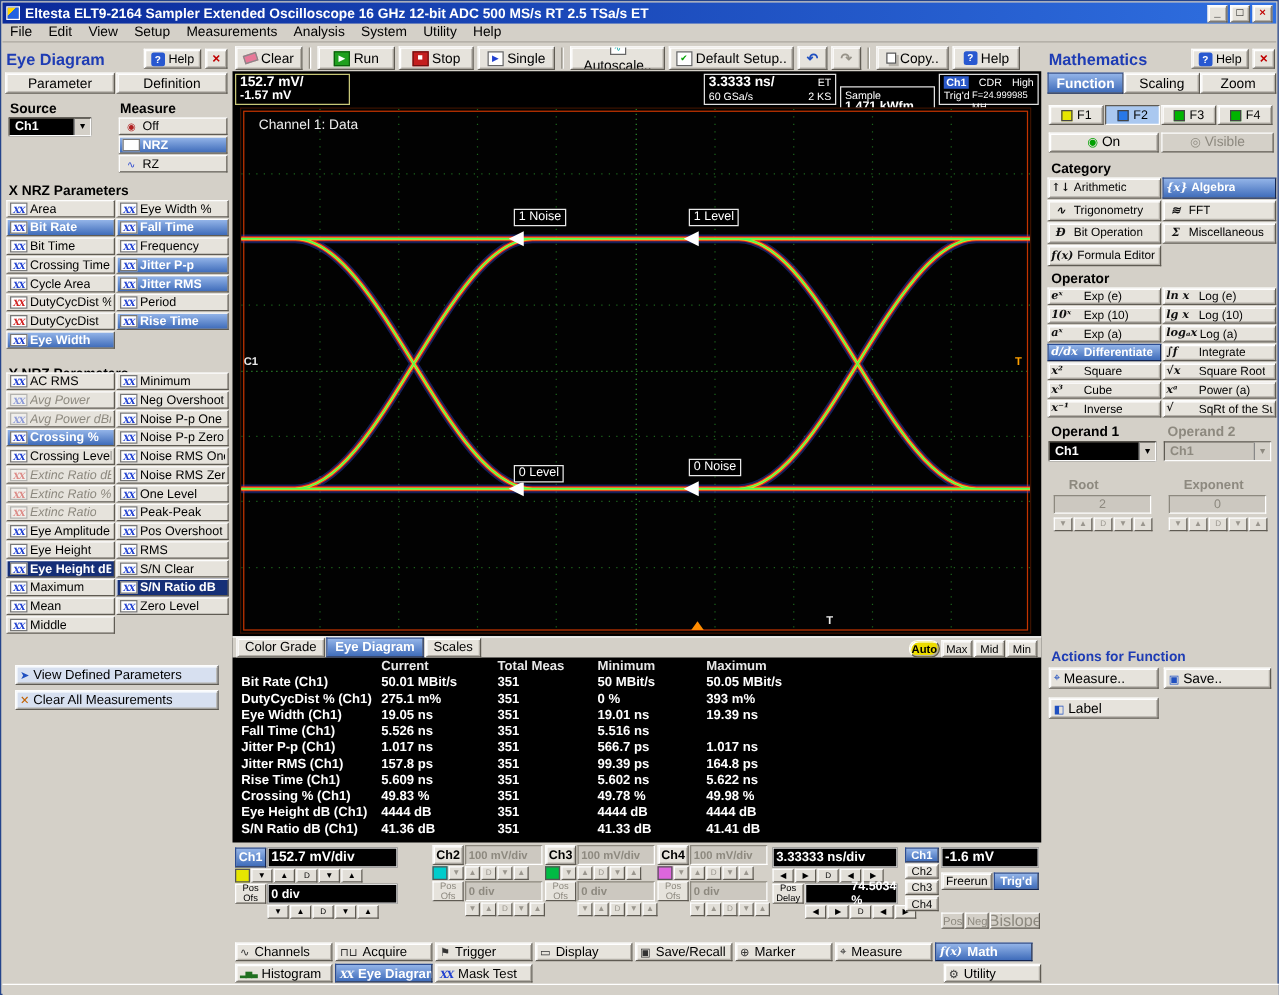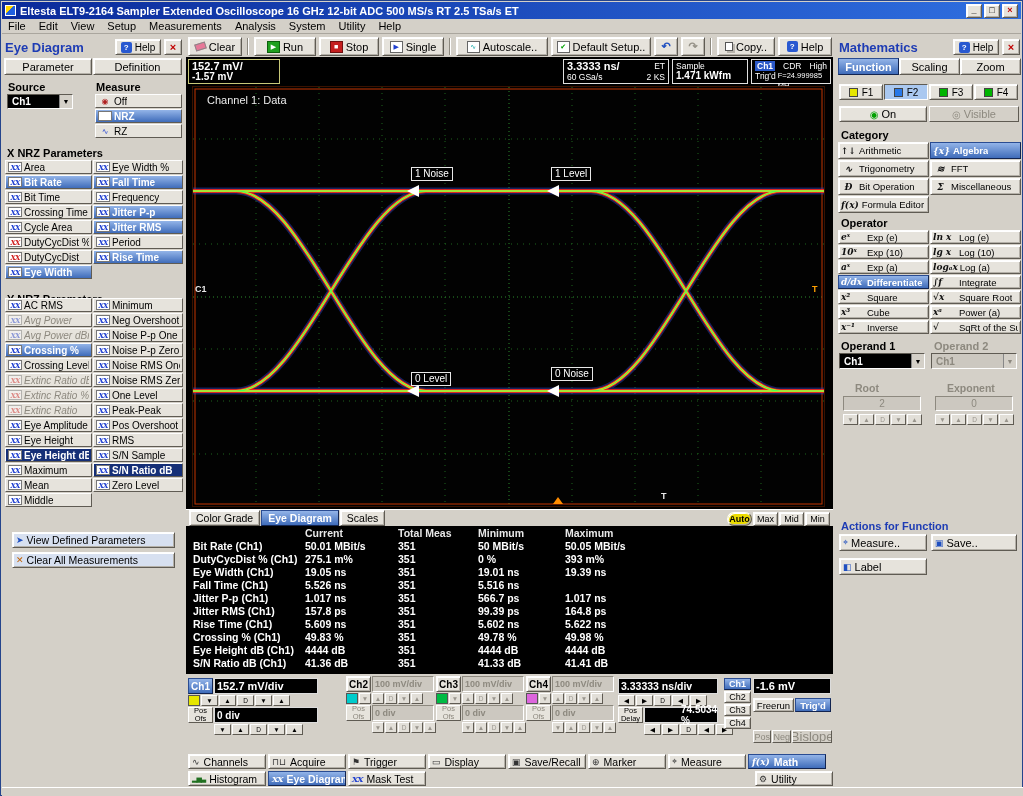--- a/index.html
+++ b/index.html
@@ -381,21 +381,21 @@
           <span class="plbl">Pos Overshoot</span>
         </button>
 
         <button class="param-btn">
           <span class="xx-icon">XX</span>
           <span class="plbl">RMS</span>
         </button>
 
         <button class="param-btn">
           <span class="xx-icon">XX</span>
-          <span class="plbl">S/N Sample</span>
+          <span class="plbl">S/N Clear</span>
         </button>
 
         <button class="param-btn seldark">
           <span class="xx-icon">XX</span>
           <span class="plbl">S/N Ratio dB</span>
         </button>
 
         <button class="param-btn">
           <span class="xx-icon">XX</span>
           <span class="plbl">Zero Level</span>
@@ -423,21 +423,21 @@
       </button>
     <button class="btn" style="width:60px;height:19px;">
         <span class="tb-ic" style="background:#c41e1e;color:#fff;border-color:#701010;">■</span>
         <span>Stop</span>
       </button>
     <button class="btn" style="width:62px;height:19px;">
         <span class="tb-ic" style="color:#2040d0;">▶</span>
         <span>Single</span>
       </button>
     <span class="vsep"></span>
-    <button class="btn" style="width:92px;height:19px;">
+    <button class="btn" style="width:76px;height:19px;flex-direction:column;">
         <span class="tb-ic" style="color:#00a0a0;">∿</span>
         <span>Autoscale..</span>
       </button>
     <button class="btn" style="width:100px;height:19px;">
         <span class="tb-ic" style="color:#00a000;">✔</span>
         <span>Default Setup..</span>
       </button>
     <button class="btn" style="width:24px;height:19px;">
         <span class="arrow-ic">↶</span>
       </button>
@@ -464,21 +464,21 @@
     <div class="abs rbox" style="left:377px;top:2px;width:106px;height:25px;">
       <div class="rrow">
           <span class="rl1">3.3333 ns/</span>
           <span class="rs">ET</span>
         </div>
       <div class="rrow">
           <span class="rs">60 GSa/s</span>
           <span class="rs">2 KS</span>
         </div>
     </div>
-    <div class="abs rbox" style="left:486px;top:2px;width:76px;height:25px;">
+    <div class="abs rbox" style="left:486px;top:12px;width:76px;height:25px;">
       <div class="rs">Sample</div>
       <div class="rl2">1.471 kWfm</div>
     </div>
     <div class="abs rbox" style="left:565px;top:2px;width:80px;height:25px;">
       <div class="rrow">
           <span class="chip">Ch1</span>
           <span class="rs">CDR</span>
           <span class="rs">High</span>
         </div>
       <div class="rrow">

